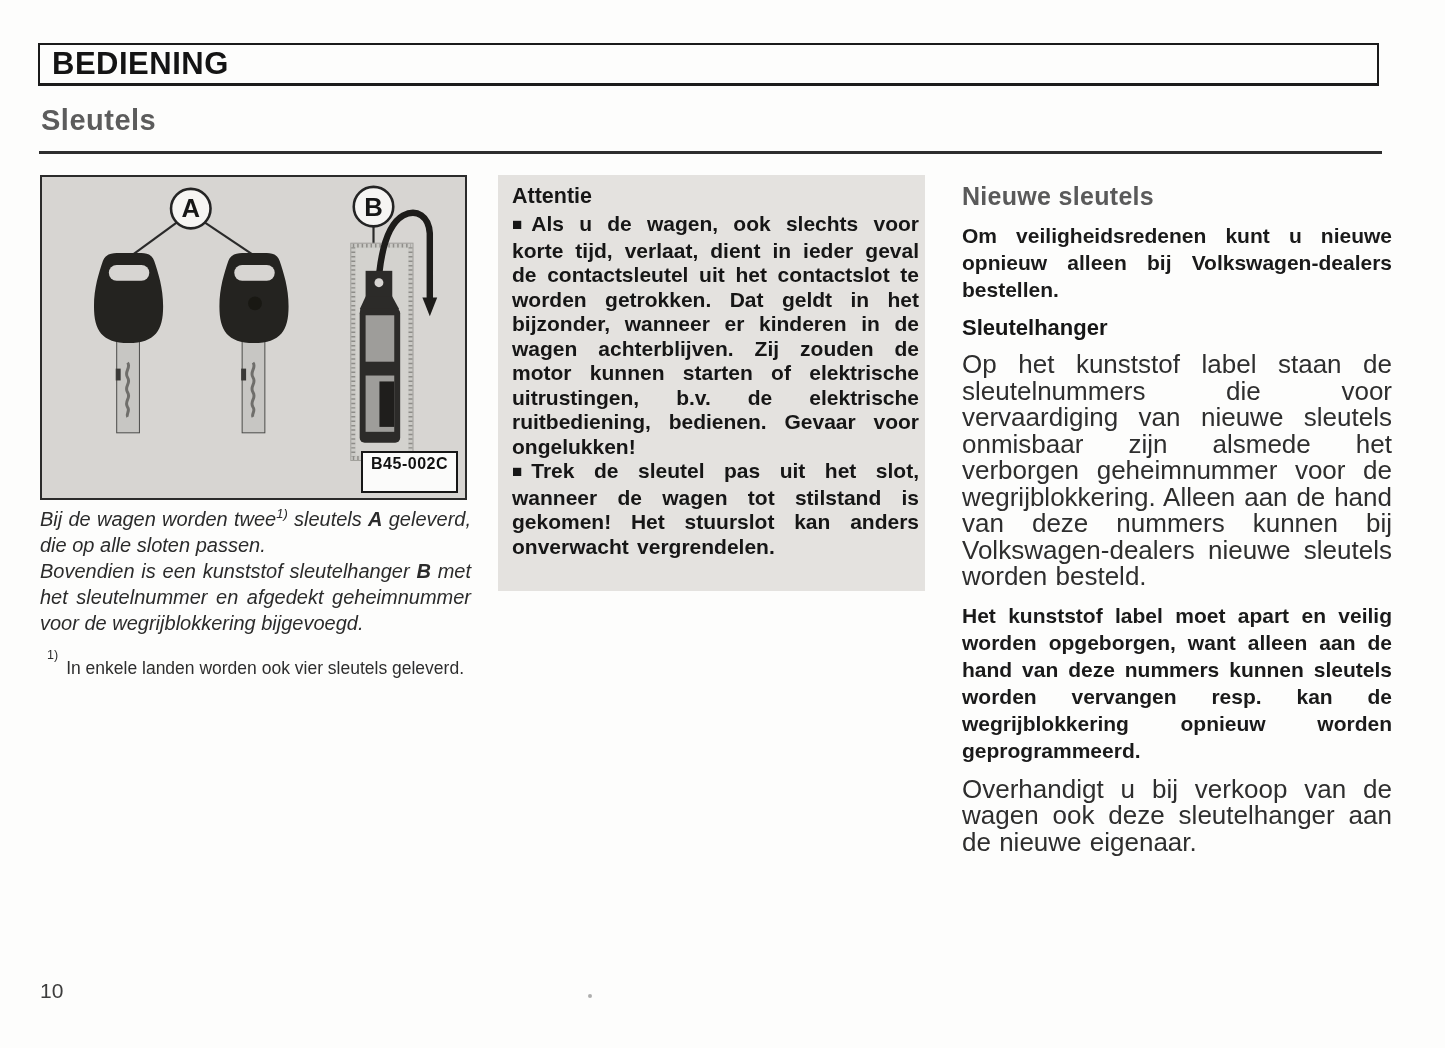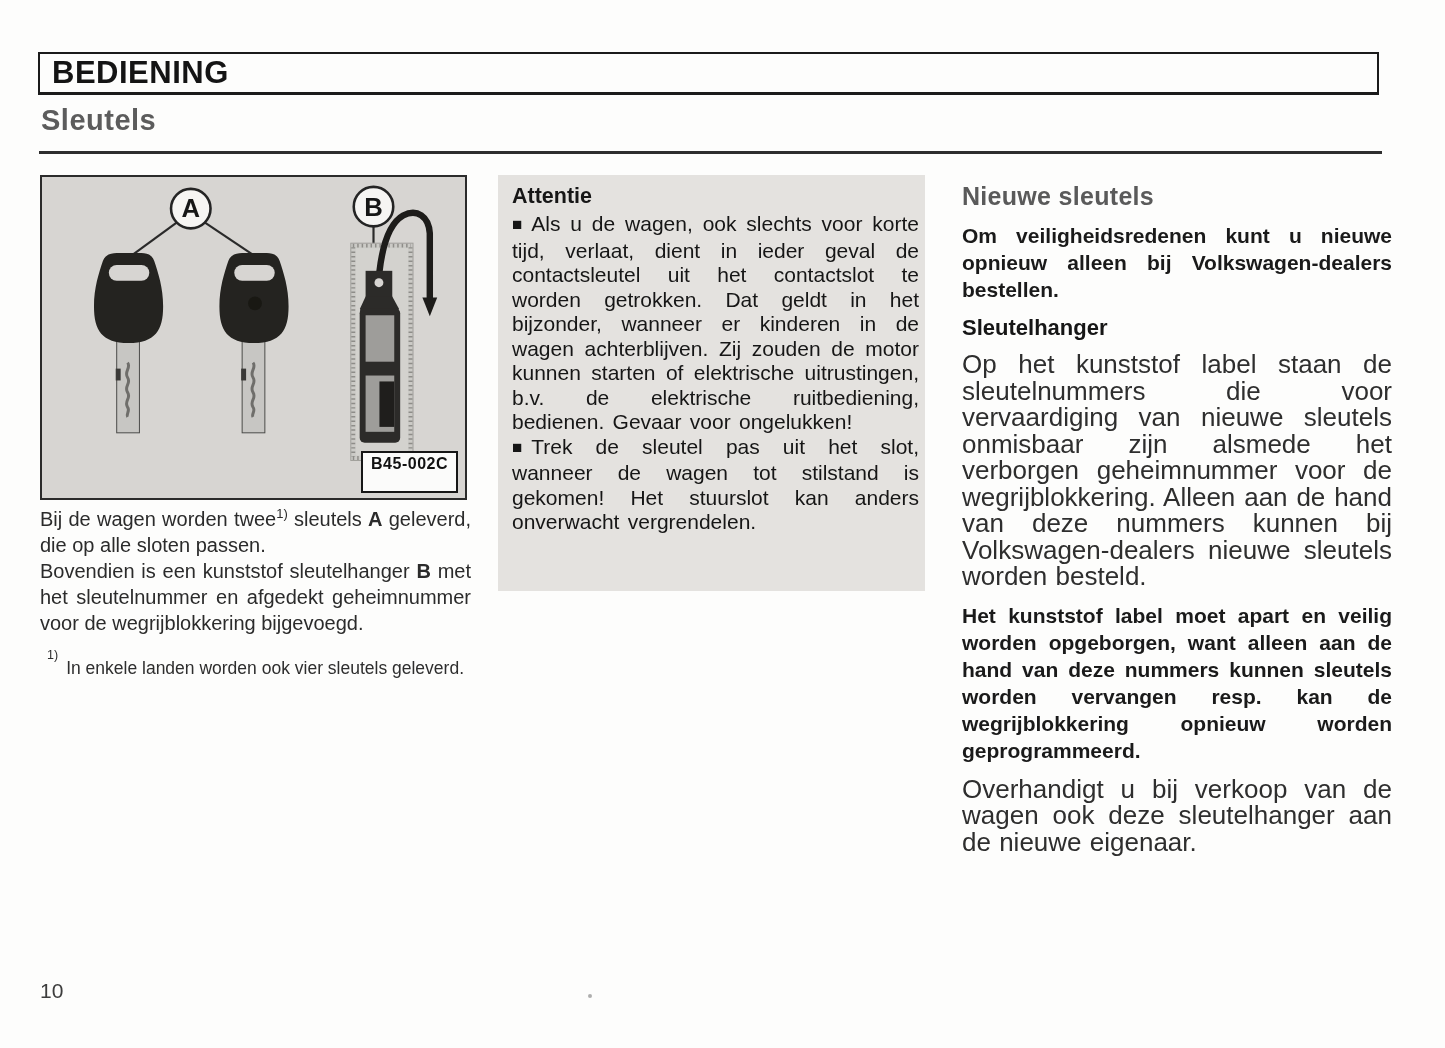--- a/index.html
+++ b/index.html
@@ -9,21 +9,21 @@
     background: #fdfdfc;
     font-family: "Liberation Sans", sans-serif;
     position: relative;
     overflow: hidden;
     color: #222;
   }
   .page { position: absolute; inset: 0; }
 
   
   .header-box {
-    position: absolute; left: 38px; top: 52px;
+    position: absolute; left: 38px; top: 43px;
     width: 1341px; height: 43px;
     border: 2px solid #1b1b1b;
     border-bottom-width: 3px;
     display: flex; align-items: center;
     padding-left: 12px;
     background: #fdfdfc;
   }
   .header-title {
     font-size: 31px; font-weight: bold; letter-spacing: 0.5px; color: #141414;
   }
@@ -53,21 +53,21 @@
     padding: 1px 8px 17px 8px; letter-spacing: 0.5px;
     line-height: 20px;
   }
 
   
   .left-col {
     position: absolute; left: 40px; top: 506px; width: 431px;
     font-size: 20px; line-height: 26px; color: #2b2b2b;
     text-align: justify;
   }
-  .left-col p { margin: 0; }
+  .left-col p { margin: 0; font-style: italic; }
   .fnref {
     font-size: 13px; vertical-align: super; line-height: 0; letter-spacing: 0;
   }
   .footnote {
     position: absolute; left: 47px; top: 657px; width: 424px;
     display: flex; gap: 8px;
     font-size: 17.5px; line-height: 23px; color: #2e2e2e;
   }
   .footnote .fnref { font-size: 12.5px; flex: 0 0 auto; margin-top: -2px; }
   .footnote .fn-text { flex: 1 1 auto; }
@@ -78,21 +78,21 @@
     width: 427px; height: 416px;
     background: #e4e2df;
     padding: 9px 6px 10px 14px;
   }
   .attention-heading {
     margin: 0 0 3px 0;
     font-size: 21.5px; font-weight: bold; color: #161616;
   }
   .attention p {
     margin: 0;
-    font-size: 21px; font-weight: normal;
+    font-size: 21px; font-weight: bold;
     line-height: 24.5px;
     text-align: justify;
     color: #161616;
     word-spacing: 2.5px;
   }
   .bullet-square {
     display: inline-block;
     font-size: 17px;
     margin-right: 9px;
     transform: translateY(-1px);

